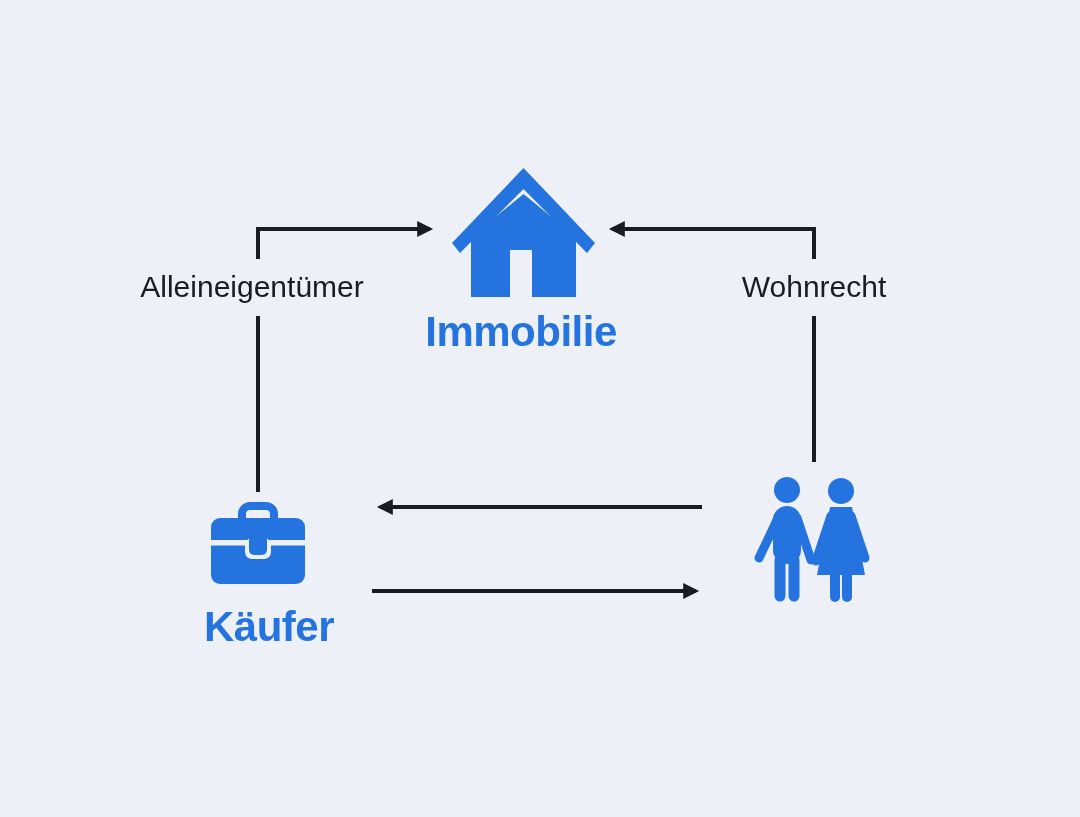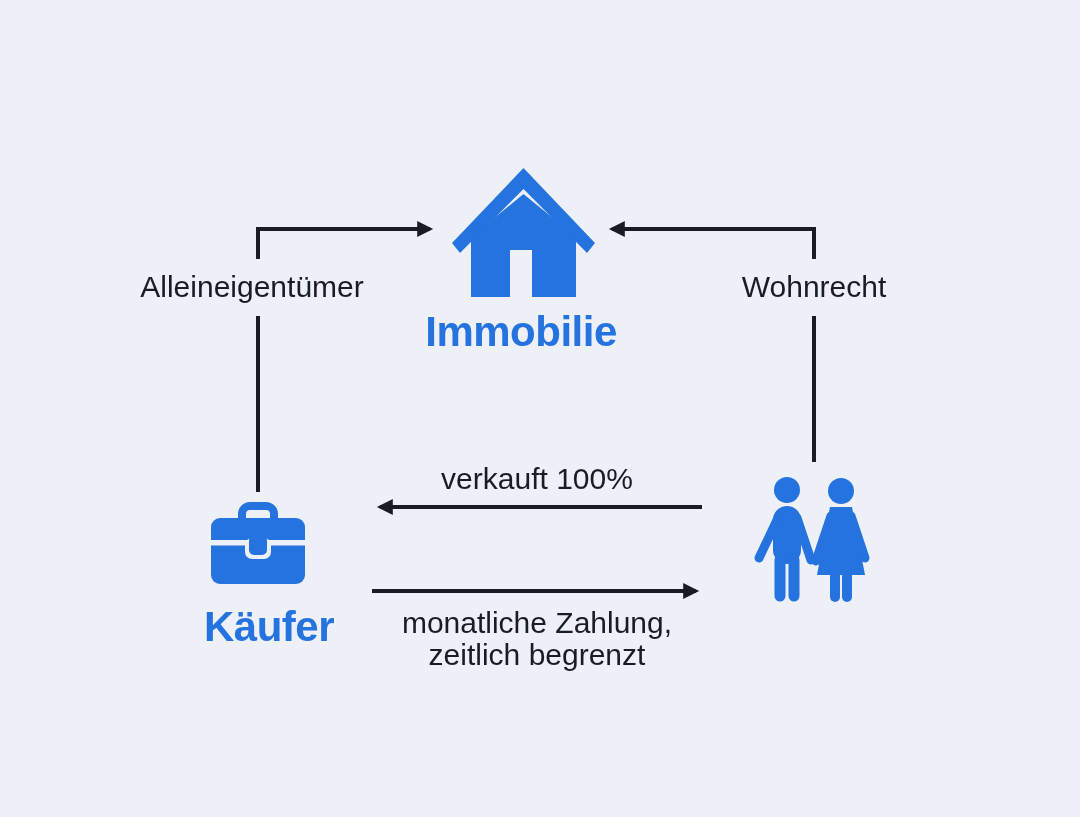--- a/index.html
+++ b/index.html
@@ -108,20 +108,15 @@
     <line x1="79" y1="40" x2="64" y2="85" class="stroke-blue" stroke-width="9" stroke-linecap="round"></line>
     <line x1="99" y1="40" x2="113" y2="82" class="stroke-blue" stroke-width="9" stroke-linecap="round"></line>
     <line x1="83" y1="100" x2="83" y2="121" class="stroke-blue" stroke-width="10" stroke-linecap="round"></line>
     <line x1="95" y1="100" x2="95" y2="121" class="stroke-blue" stroke-width="10" stroke-linecap="round"></line>
   </svg>
 
   <div class="label-dark" style="left:252px;top:287px">Alleineigentümer</div>
 
   <div class="label-dark" style="left:814px;top:287px">Wohnrecht</div>
 
-  <div class="label-dark" style="left:537px;top:479px">verkauft 100%</div>
 
-  <div class="label-dark" style="left:537px;top:639px">
-    <div>monatliche Zahlung,</div>
-    <div>zeitlich begrenzt</div>
-  </div>
 
 </div>
 
 </body></html>

